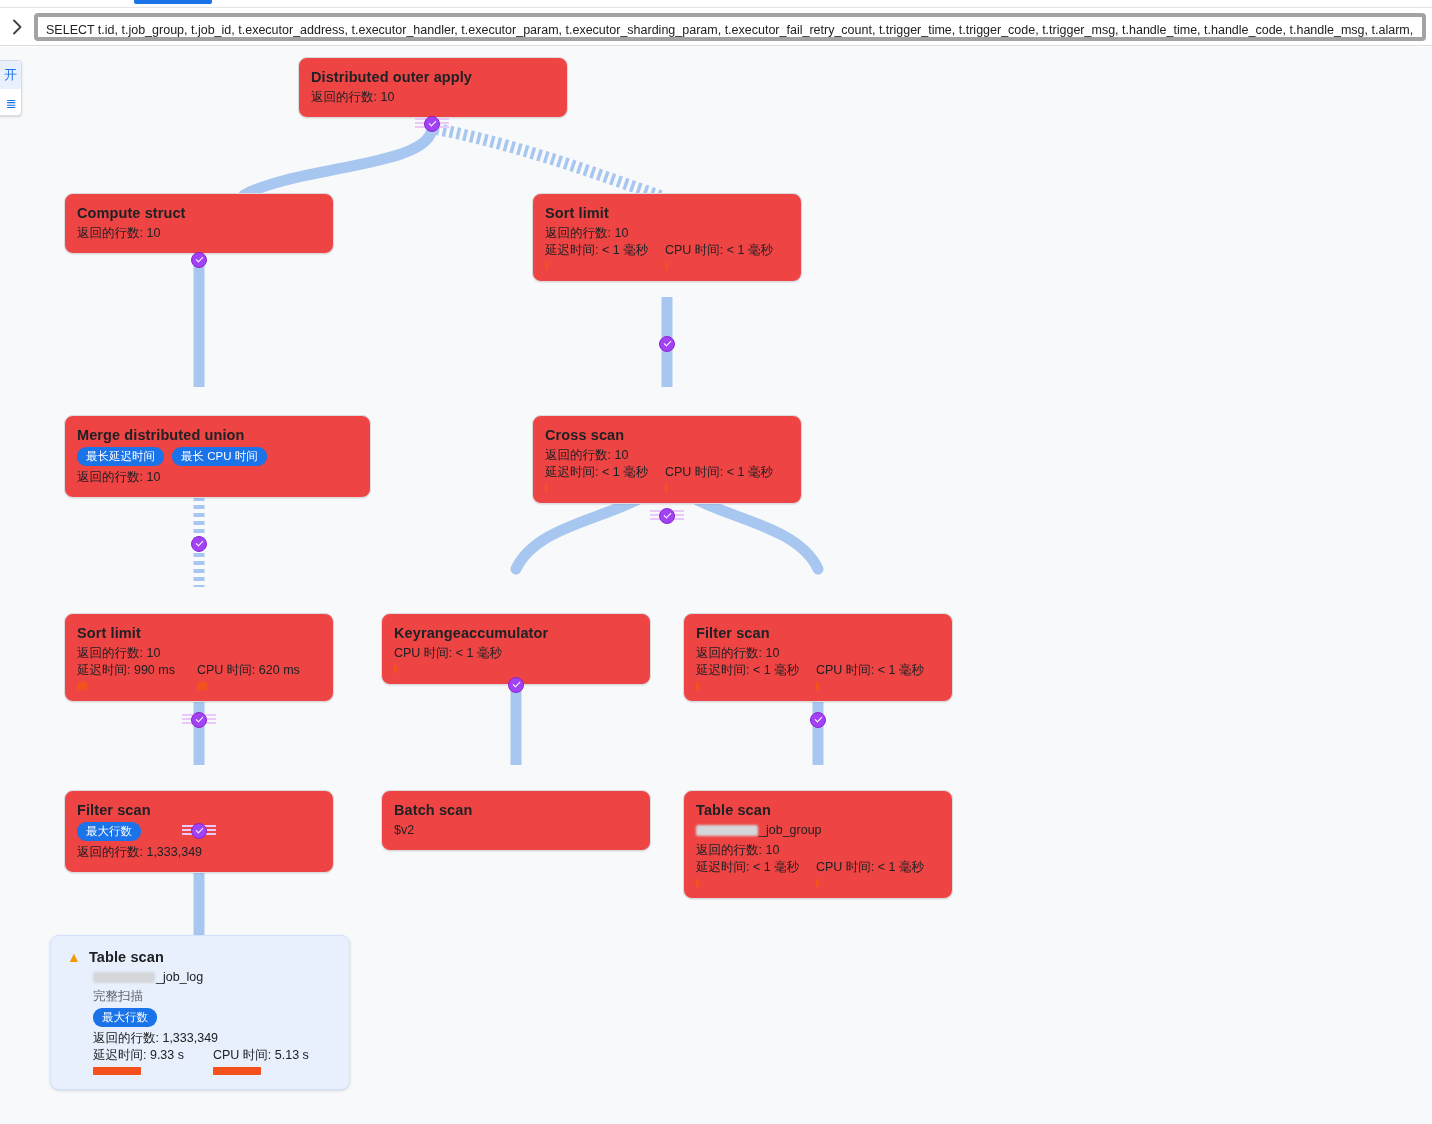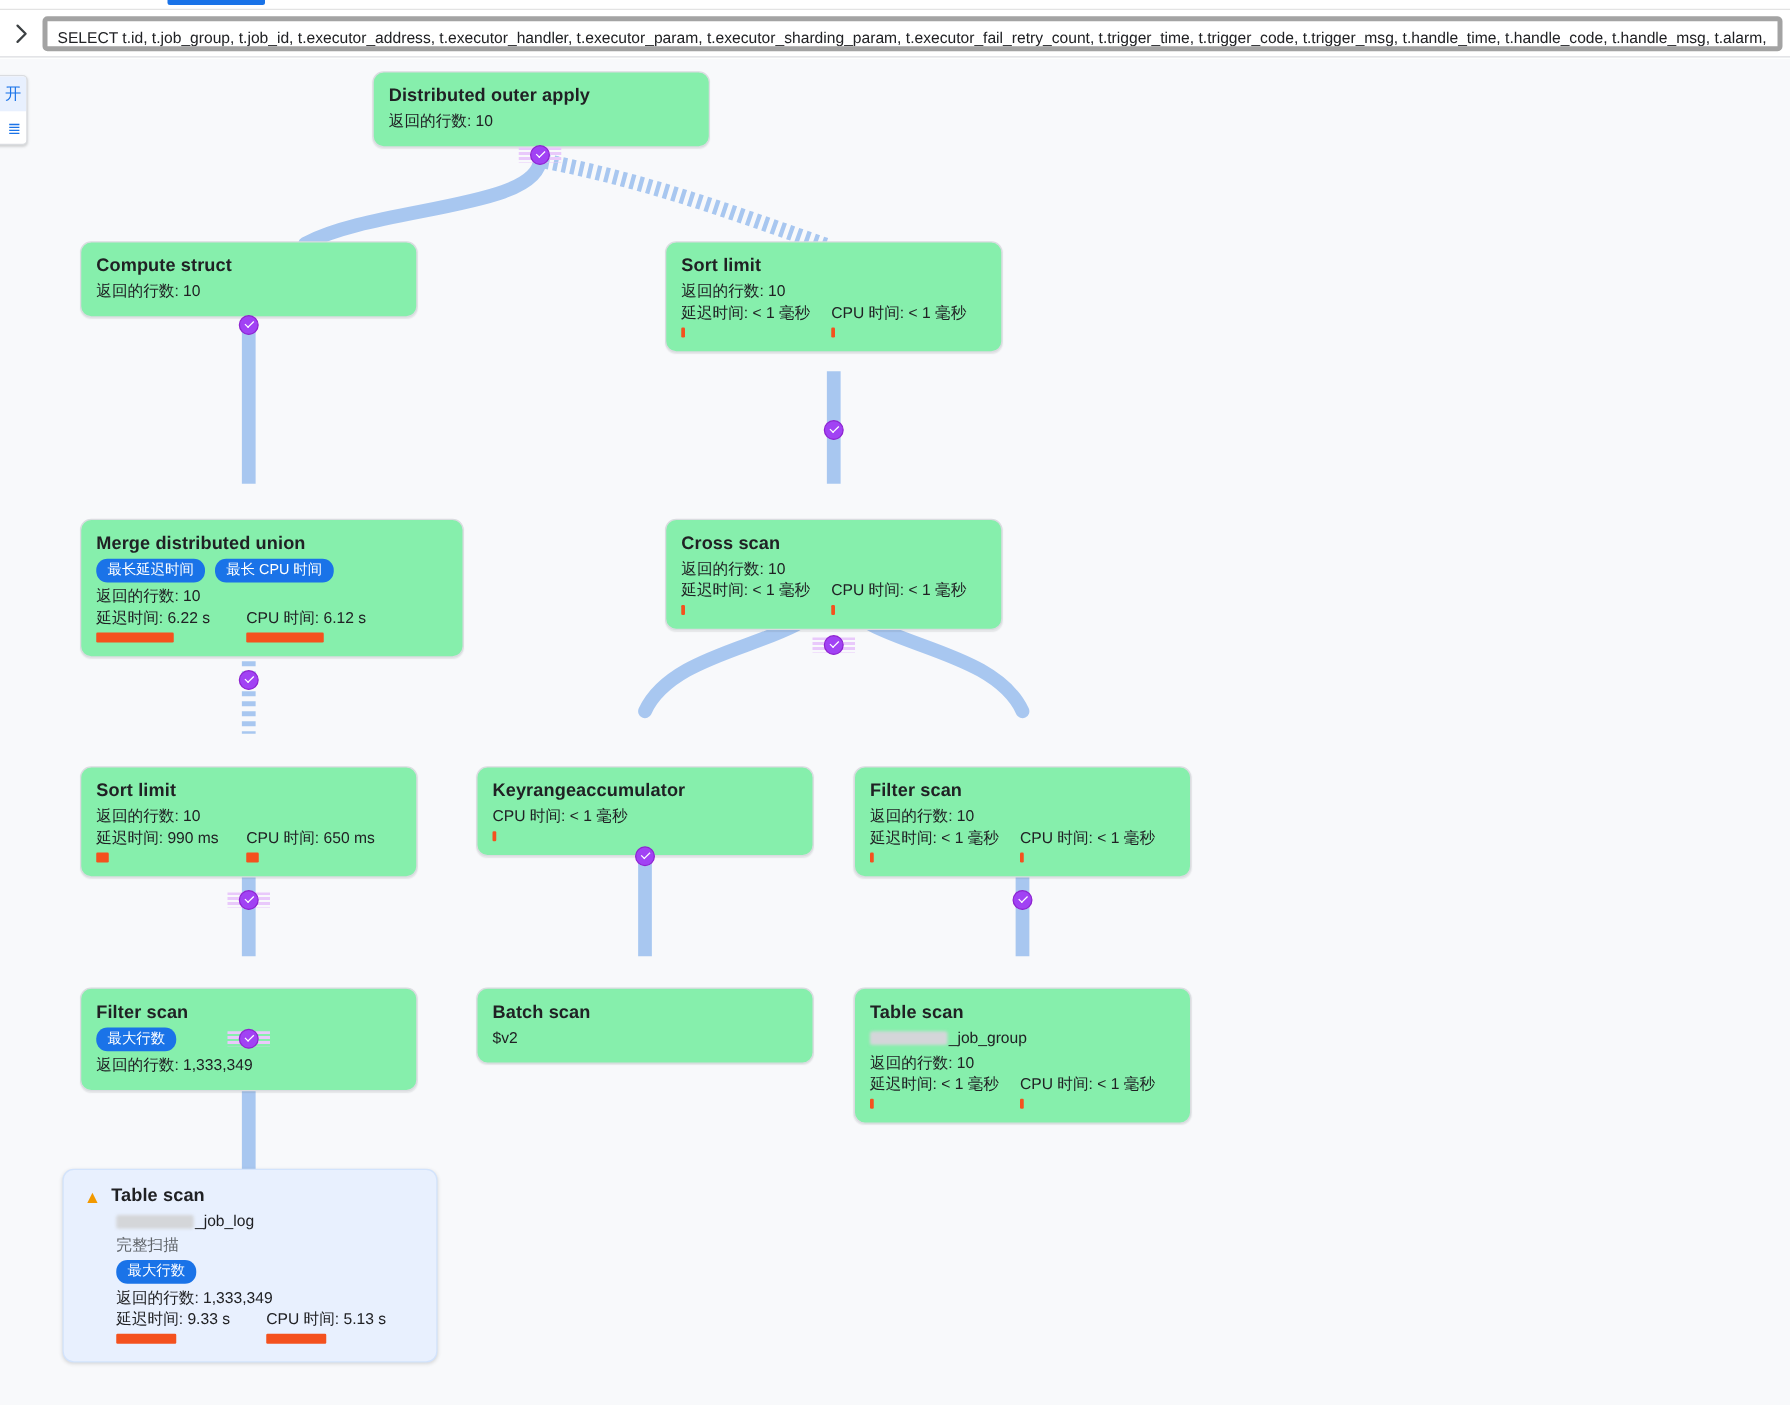--- a/index.html
+++ b/index.html
@@ -65,21 +65,21 @@
   }
   #left-panel .row {
     height: 28px; display: flex; align-items: center; justify-content: flex-end;
     padding-right: 4px; font-size: 13px; color: #1a73e8;
   }
   #left-panel .row.sel { background: #e8f0fe; }
 
   
   .node {
     position: absolute;
-    background: #86efac;
+    background: #ef4444;
     border: 1px solid #dadce0;
     border-radius: 9px;
     padding: 10px 12px 11px 12px;
     box-shadow: 0 1px 1px rgba(60,64,67,.10);
   }
   .node.selected {
     background: #e8f0fe;
     border-color: #d2e3fc;
     box-shadow: 0 1px 3px rgba(60,64,67,.18);
   }
@@ -223,30 +223,20 @@
       <span class="chev"></span>
     </div>
 
     <div class="node" style="left:64px; top:368px; width:307px;">
       <div class="node-title">Merge distributed union</div>
       <div class="badges">
         <span class="badge">最长延迟时间</span>
         <span class="badge">最长 CPU 时间</span>
       </div>
       <div class="node-rows">返回的行数:  10</div>
-      <div class="metrics">
-        <div class="metric">
-          <div class="metric-label">延迟时间:  6.22 s</div>
-          <div class="metric-bar" style="width:62px;"></div>
-        </div>
-        <div class="metric">
-          <div class="metric-label">CPU 时间:  6.12 s</div>
-          <div class="metric-bar" style="width:62px;"></div>
-        </div>
-      </div>
     </div>
     <div class="knob" style="left:191px; top:489px;">
       <span class="chev"></span>
     </div>
 
     <div class="node" style="left:532px; top:368px; width:270px;">
       <div class="node-title">Cross scan</div>
       <div class="node-rows">返回的行数:  10</div>
       <div class="metrics">
         <div class="metric">
@@ -266,21 +256,21 @@
 
     <div class="node" style="left:64px; top:566px; width:270px;">
       <div class="node-title">Sort limit</div>
       <div class="node-rows">返回的行数:  10</div>
       <div class="metrics">
         <div class="metric">
           <div class="metric-label">延迟时间:  990 ms</div>
           <div class="metric-bar" style="width:10px;"></div>
         </div>
         <div class="metric">
-          <div class="metric-label">CPU 时间:  650 ms</div>
+          <div class="metric-label">CPU 时间:  620 ms</div>
           <div class="metric-bar" style="width:10px;"></div>
         </div>
       </div>
     </div>
     <div class="knob-dashes" style="left:182px; top:667px; width:34px; height:12px;"></div>
     <div class="knob" style="left:191px; top:665px;">
       <span class="chev"></span>
     </div>
 
     <div class="node" style="left:381px; top:566px; width:270px;">

